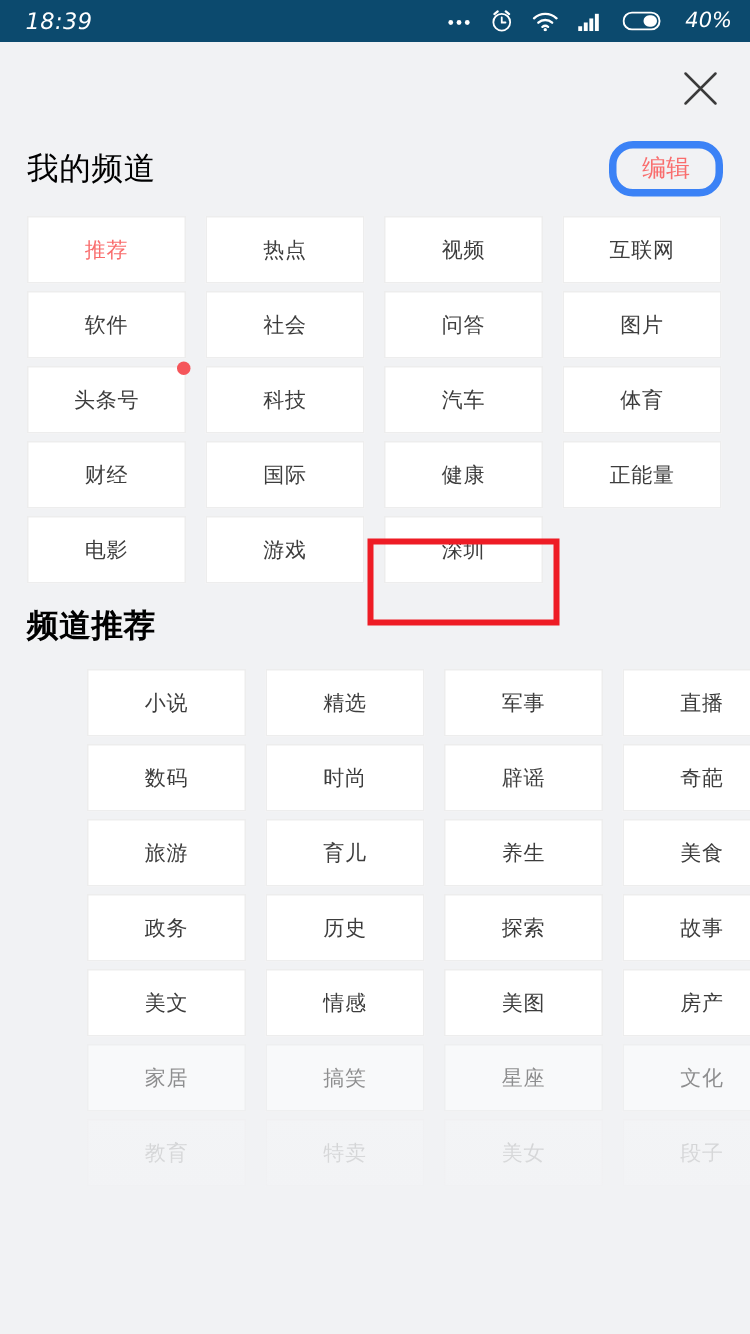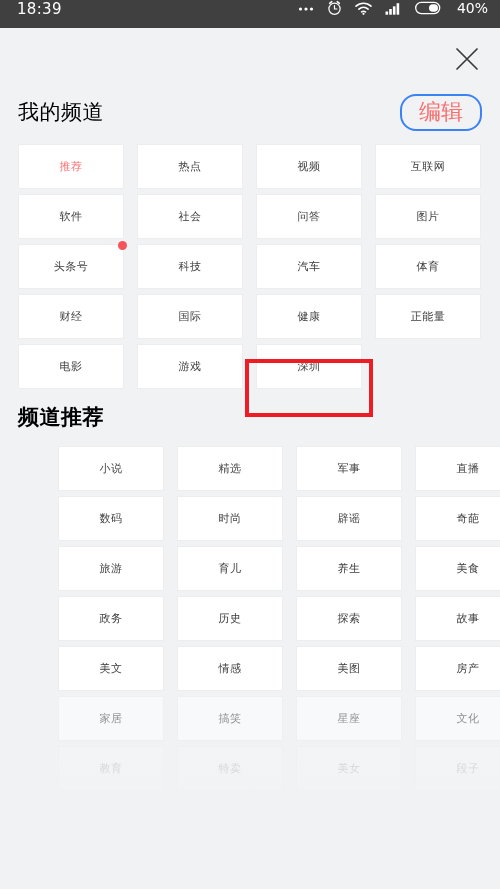--- a/index.html
+++ b/index.html
@@ -12,25 +12,26 @@
   body {
     background: #f1f2f4;
     font-family: "DejaVu Sans", "Liberation Sans", sans-serif;
     overflow: hidden;
     position: relative;
   }
 
   
   .status-bar {
     height: 28px;
-    background: #404040;
-    display: flex;
-    align-items: flex-start;
+    background: #0c4a6e;
+    display: flex;
+    align-items: center;
     padding: 0 12px 0 17px;
     color: #ffffff;
+    font-style: italic;
   }
   .status-time {
     font-size: 15px;
     letter-spacing: 0.3px;
     color: #ffffff;
   }
   .status-right {
     margin-left: auto;
     display: flex;
     align-items: center;
@@ -67,24 +68,24 @@
     padding: 0 18px;
     height: 44px;
   }
   .section-title {
     font-size: 21px;
     color: #000000;
     letter-spacing: 0.5px;
   }
   .edit-btn {
     margin-left: auto;
-    border: 2px solid #3b82f6;
+    border: 5px solid #3b82f6;
     color: #f96d6d;
     border-radius: 16px;
-    font-size: 22px;
+    font-size: 16px;
     padding: 5px 17px 6px;
     background: transparent;
     line-height: 1;
     cursor: pointer;
     font-family: inherit;
   }
 
   
   .grid {
     display: grid;
@@ -99,21 +100,21 @@
     height: 45px;
     background: #ffffff;
     border: 1px solid #ededed;
     display: flex;
     align-items: center;
     justify-content: center;
     position: relative;
     cursor: pointer;
   }
   .tile-label {
-    font-size: 11px;
+    font-size: 14px;
     color: #3d3d3d;
     letter-spacing: 0.5px;
   }
   .tile.active .tile-label { color: #f96d6d; }
 
   .badge-dot {
     position: absolute;
     top: -4px;
     right: -4px;
     width: 9px;

